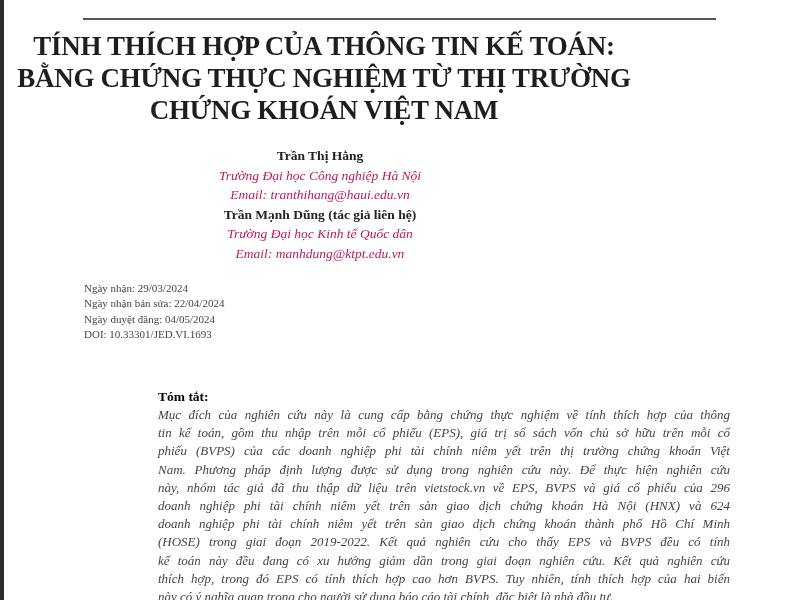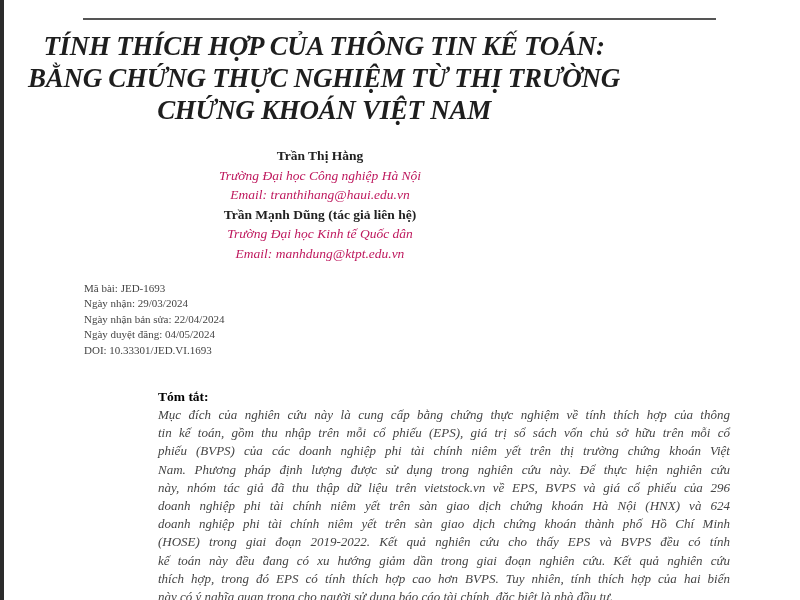--- a/index.html
+++ b/index.html
@@ -1,21 +1,21 @@
 <!DOCTYPE html>
 <html><head>
 <meta charset="utf-8">
 <style>
   html, body { margin:0; padding:0; }
   body { width:800px; height:600px; overflow:hidden; background:#ffffff; position:relative;
          font-family:"Liberation Serif", "DejaVu Serif", serif; color:#2a2a2a; }
   .left-border { position:absolute; left:0; top:0; width:4px; height:600px; background:#2b2b2b; }
   .top-rule { position:absolute; left:83px; top:18px; width:633px; height:2px; background:#555; }
   .title { position:absolute; left:0; top:30px; width:648px; text-align:center;
-           font-weight:bold; font-size:27px; line-height:32px; color:#1e1e1e; letter-spacing:-0.3px;font-style:italic; }
+           font-weight:bold; font-size:27px; line-height:32px; color:#1e1e1e; letter-spacing:-0.3px; }
   .title div { white-space:nowrap; }
   .authors { position:absolute; left:0; top:146px; width:640px; text-align:center; font-size:13.5px; line-height:19.5px; color:#333; }
   .authors .name { font-weight:bold; color:#222; }
   .authors .it { font-style:italic; color:#be185d; }
   .meta { position:absolute; left:84px; top:281px; font-size:11px; line-height:15.4px; color:#444; }
   .abstract { position:absolute; left:158px; top:388px; width:572px; }
   .abstract .head { font-weight:bold; font-size:13.5px; color:#000000; line-height:18px; }
   .abstract .body { font-style:italic; font-size:13px; line-height:18.2px; color:#444; text-align:justify; }
   .abstract .line { white-space:nowrap; text-align-last:justify; display:block; }
   .abstract .line.last { text-align-last:left; }
@@ -35,21 +35,20 @@
 <div class="authors">
   <div class="name">Trần Thị Hằng</div>
   <div class="it">Trường Đại học Công nghiệp Hà Nội</div>
   <div class="it">Email: tranthihang@haui.edu.vn</div>
   <div class="name">Trần Mạnh Dũng (tác giả liên hệ)</div>
   <div class="it">Trường Đại học Kinh tế Quốc dân</div>
   <div class="it">Email: manhdung@ktpt.edu.vn</div>
 </div>
 
 <div class="meta">
-  <div>Mã bài: JED-1693</div>
   <div>Ngày nhận: 29/03/2024</div>
   <div>Ngày nhận bản sửa: 22/04/2024</div>
   <div>Ngày duyệt đăng: 04/05/2024</div>
   <div>DOI: 10.33301/JED.VI.1693</div>
 </div>
 
 <div class="abstract">
   <div class="head">Tóm tắt:</div>
   <div class="body">
     <span class="line">Mục đích của nghiên cứu này là cung cấp bằng chứng thực nghiệm về tính thích hợp của thông</span>

